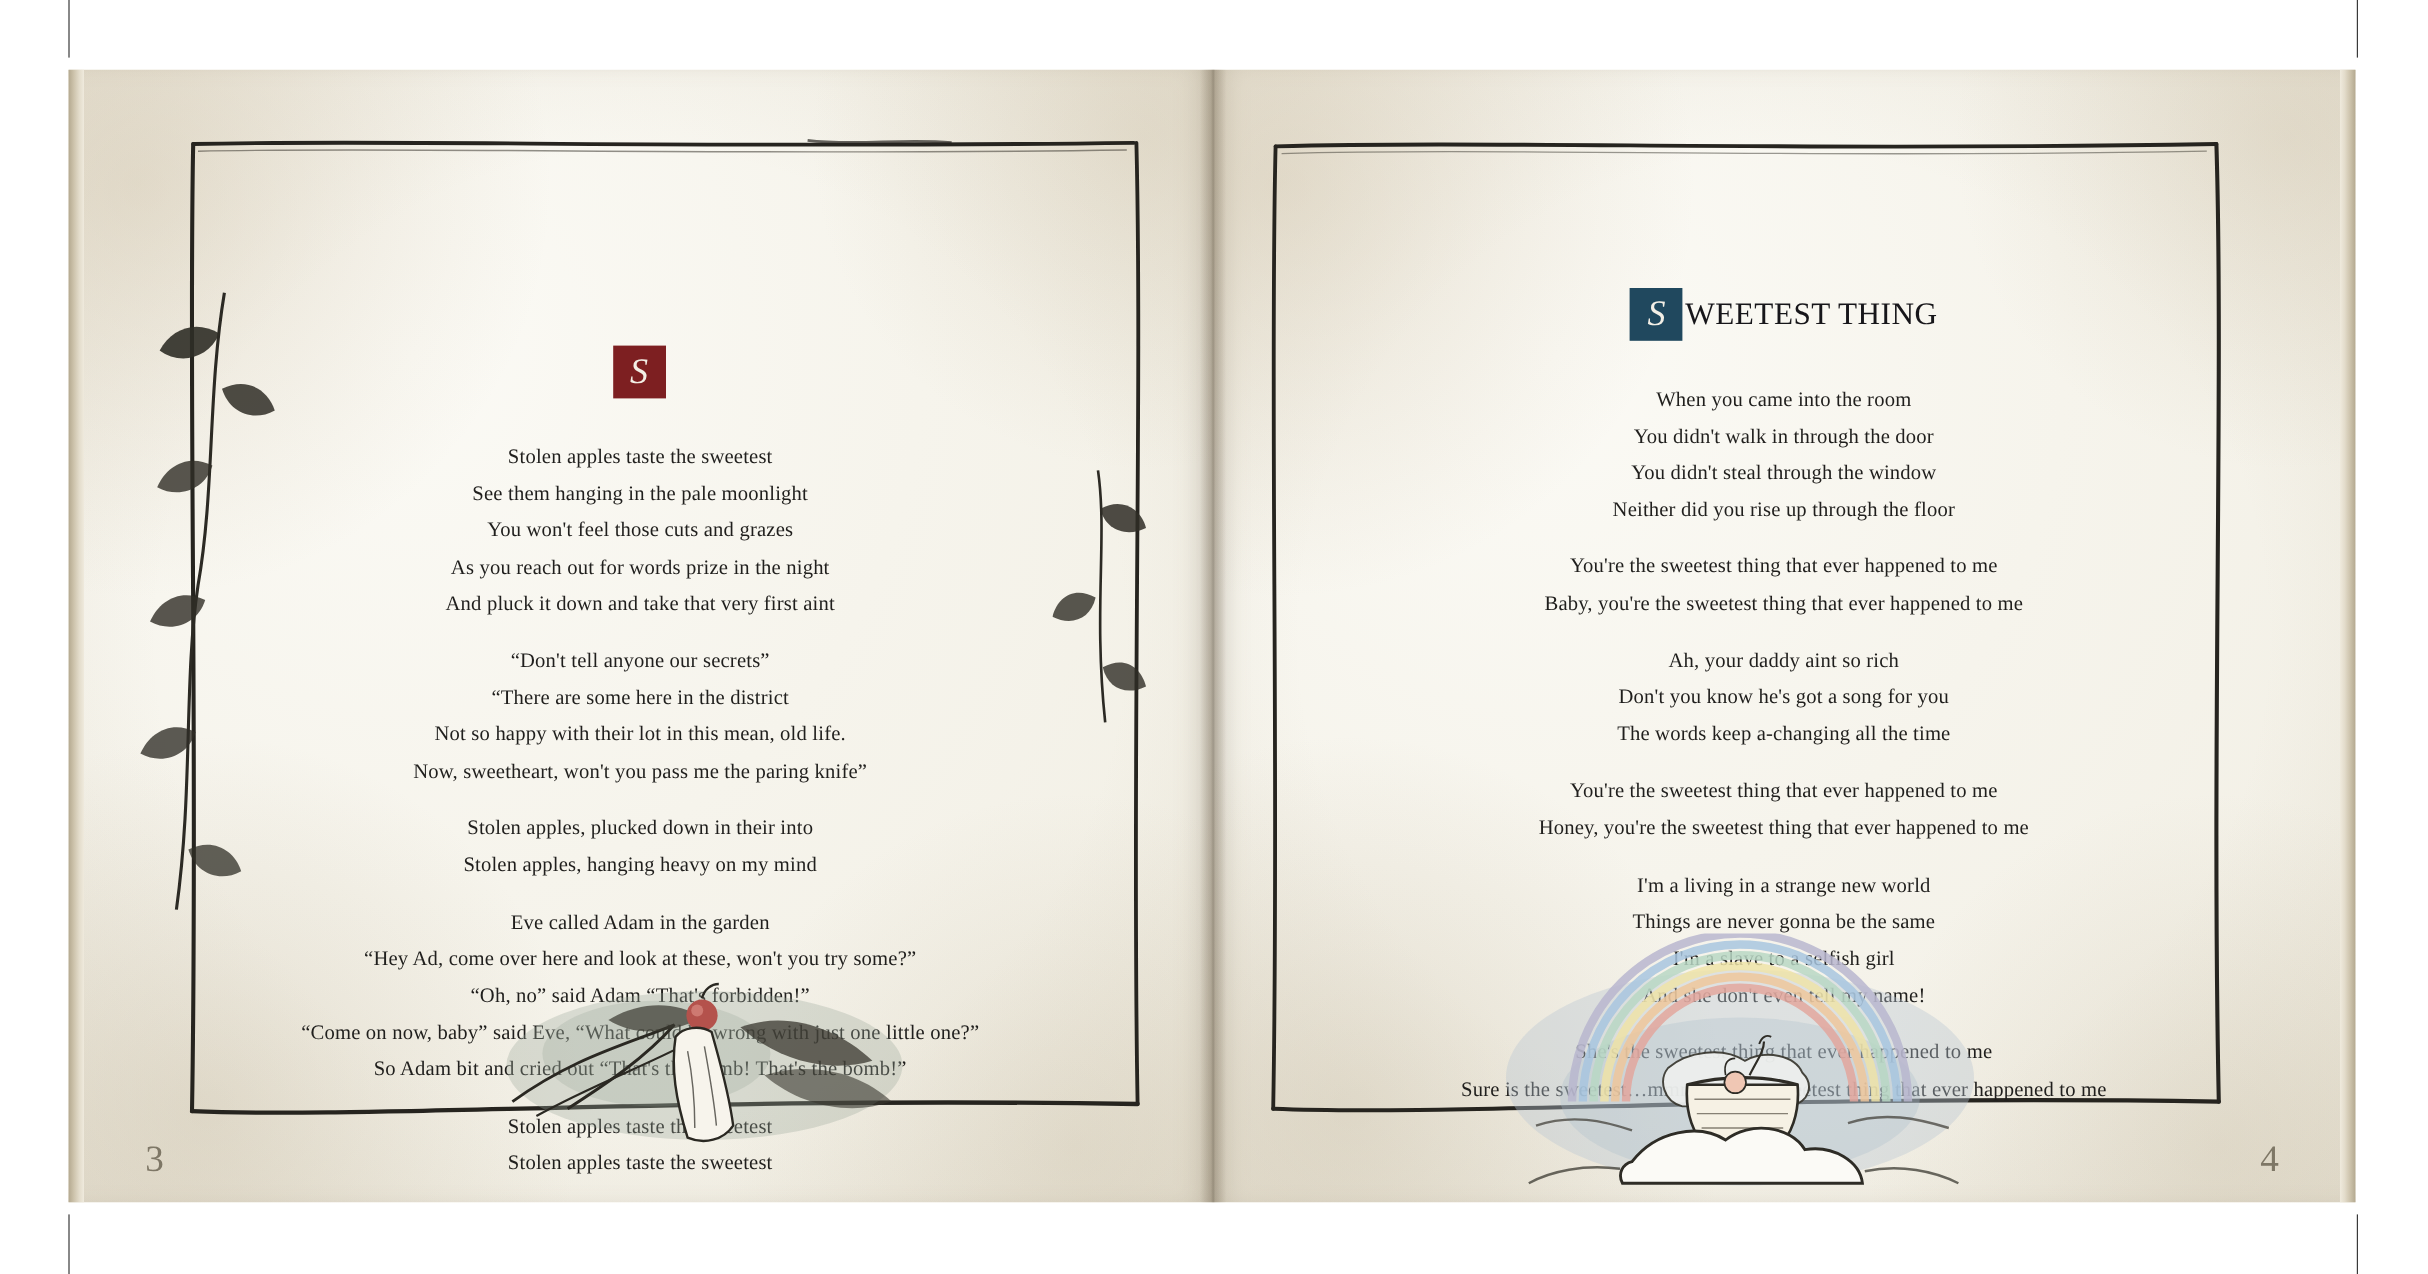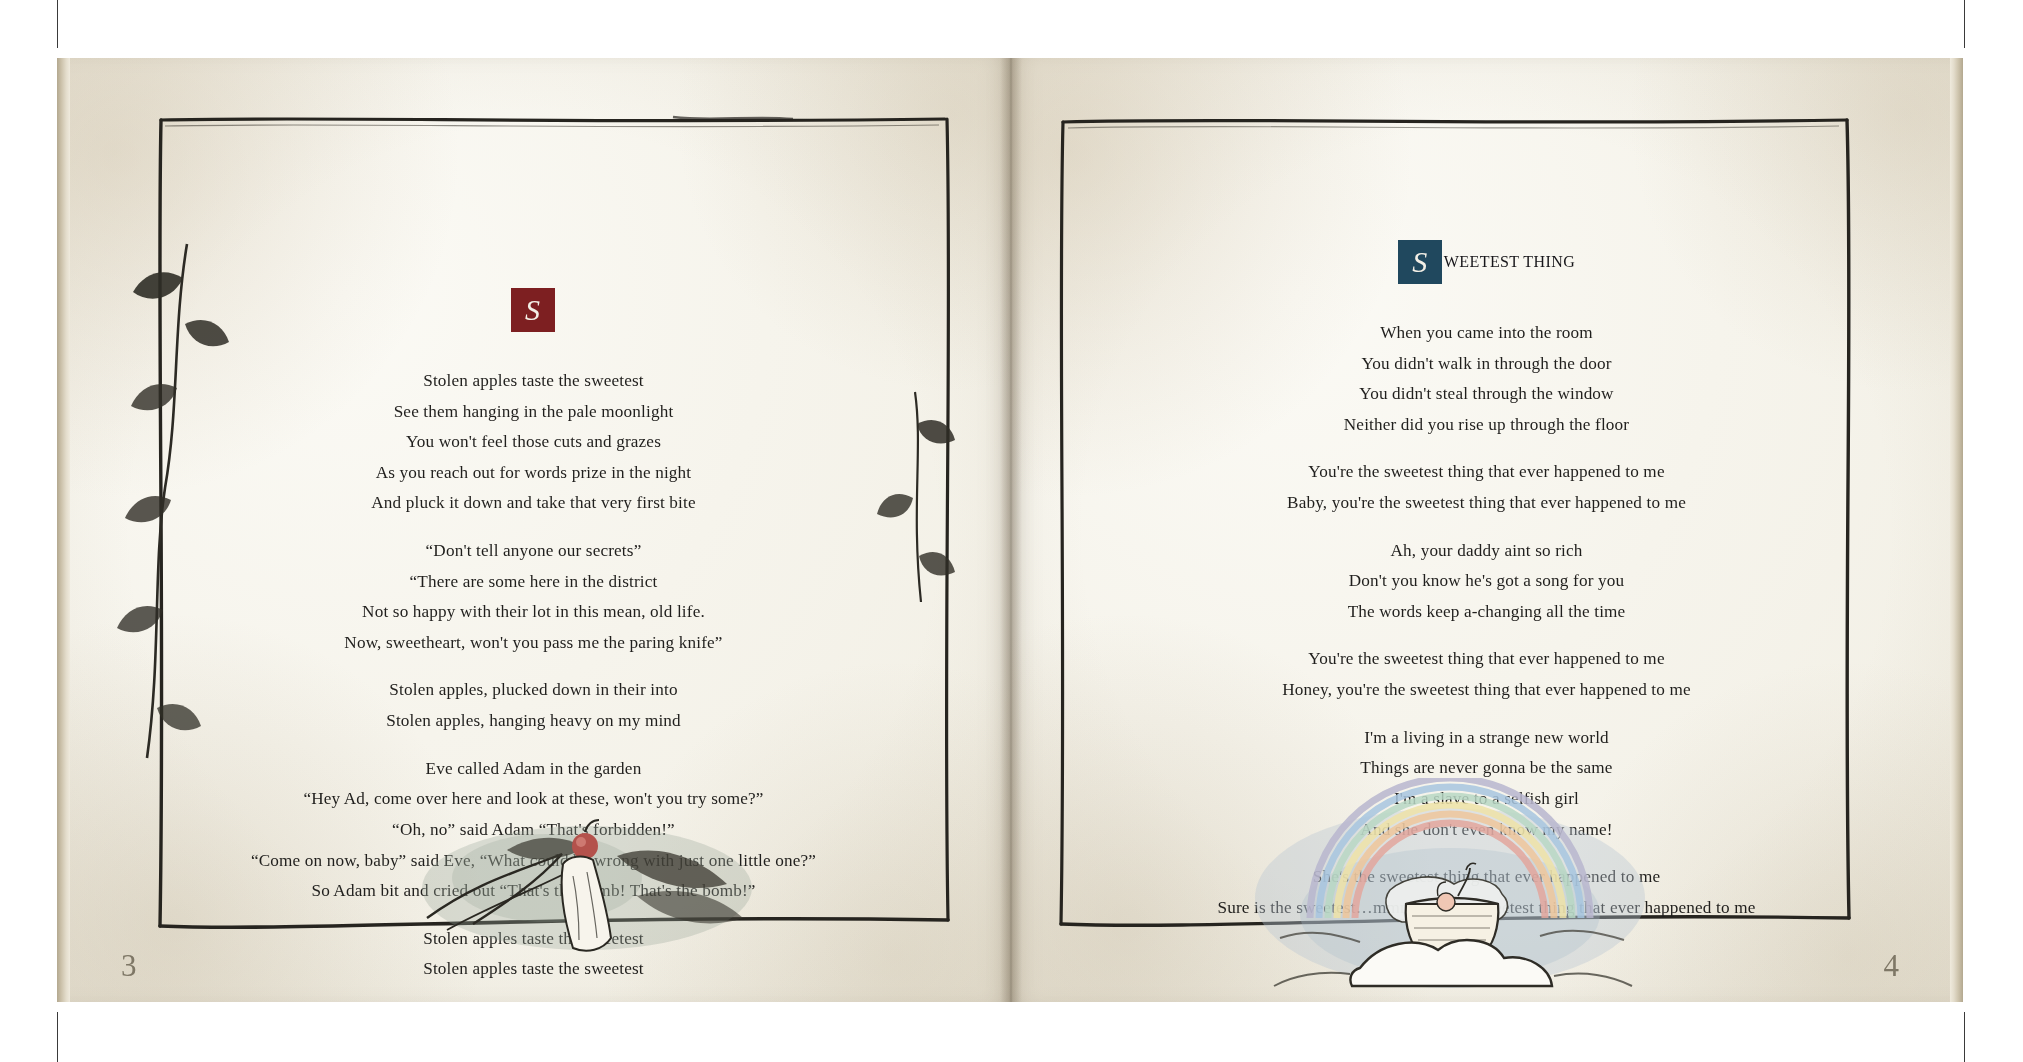--- a/index.html
+++ b/index.html
@@ -125,21 +125,21 @@
     justify-content: center;
     font-family: "Liberation Serif", serif;
     font-size: 30px;
     font-style: italic;
     color: #f3efe6;
     line-height: 1;
     margin-right: 2px;
   }
   .title-text {
     font-family: "Liberation Serif", serif;
-    font-size: 16px;
+    font-size: 26px;
     letter-spacing: 0.4px;
     color: #17161a;
     white-space: nowrap;
   }
 
   .stanza {
     font-size: 17.2px;
     line-height: 1.78;
     color: #201f1d;
     margin: 0 0 17px 0;
@@ -217,21 +217,21 @@
           <span class="dropcap" style="background:#7d1f21;">
             <span>S</span>
           </span>
         </div>
 
         <p class="stanza">
           <span class="line">Stolen apples taste the sweetest</span>
           <span class="line">See them hanging in the pale moonlight</span>
           <span class="line">You won't feel those cuts and grazes</span>
           <span class="line">As you reach out for words prize in the night</span>
-          <span class="line">And pluck it down and take that very first bite</span>
+          <span class="line">And pluck it down and take that very first aint</span>
         </p>
 
         <p class="stanza">
           <span class="line">“Don't tell anyone our secrets”</span>
           <span class="line">“There are some here in the district</span>
           <span class="line">Not so happy with their lot in this mean, old life.</span>
           <span class="line">Now, sweetheart, won't you pass me the paring knife”</span>
         </p>
 
         <p class="stanza">
@@ -316,21 +316,21 @@
 
         <p class="stanza">
           <span class="line">You're the sweetest thing that ever happened to me</span>
           <span class="line">Honey, you're the sweetest thing that ever happened to me</span>
         </p>
 
         <p class="stanza">
           <span class="line">I'm a living in a strange new world</span>
           <span class="line">Things are never gonna be the same</span>
           <span class="line">I'm a slave to a selfish girl</span>
-          <span class="line">And she don't even know my name!</span>
+          <span class="line">And she don't even tell my name!</span>
         </p>
 
         <p class="stanza">
           <span class="line">She's the sweetest thing that ever happened to me</span>
           <span class="line">Sure is the sweetest…mmmm….the sweetest thing that ever happened to me</span>
         </p>
       </div>
 
       <div class="illus" style="left:230px; top:720px; width:420px; height:220px;">
         <svg width="420" height="220" viewBox="0 0 420 220" fill="none">

